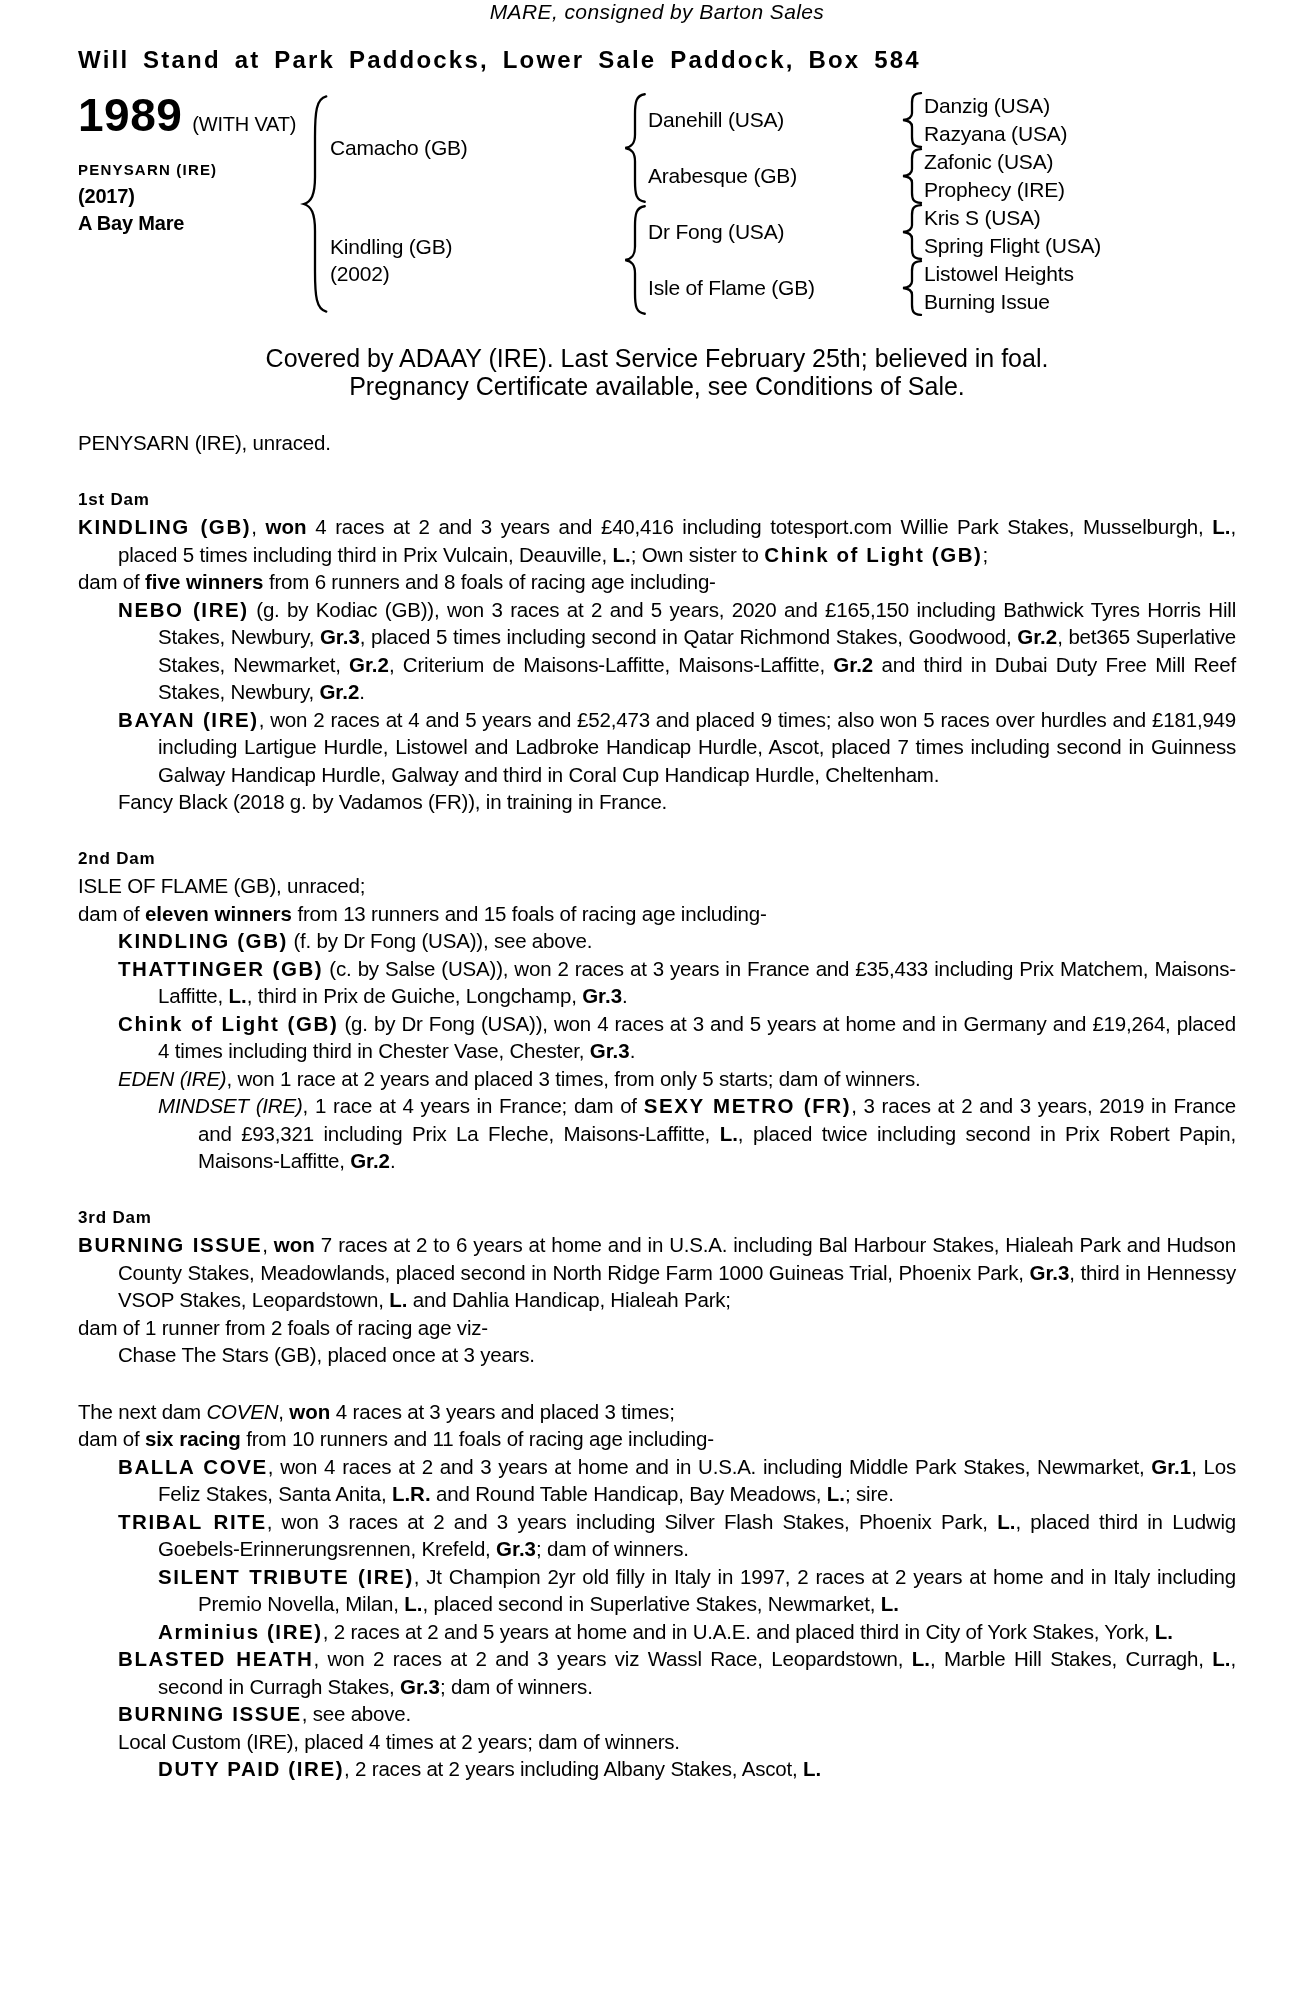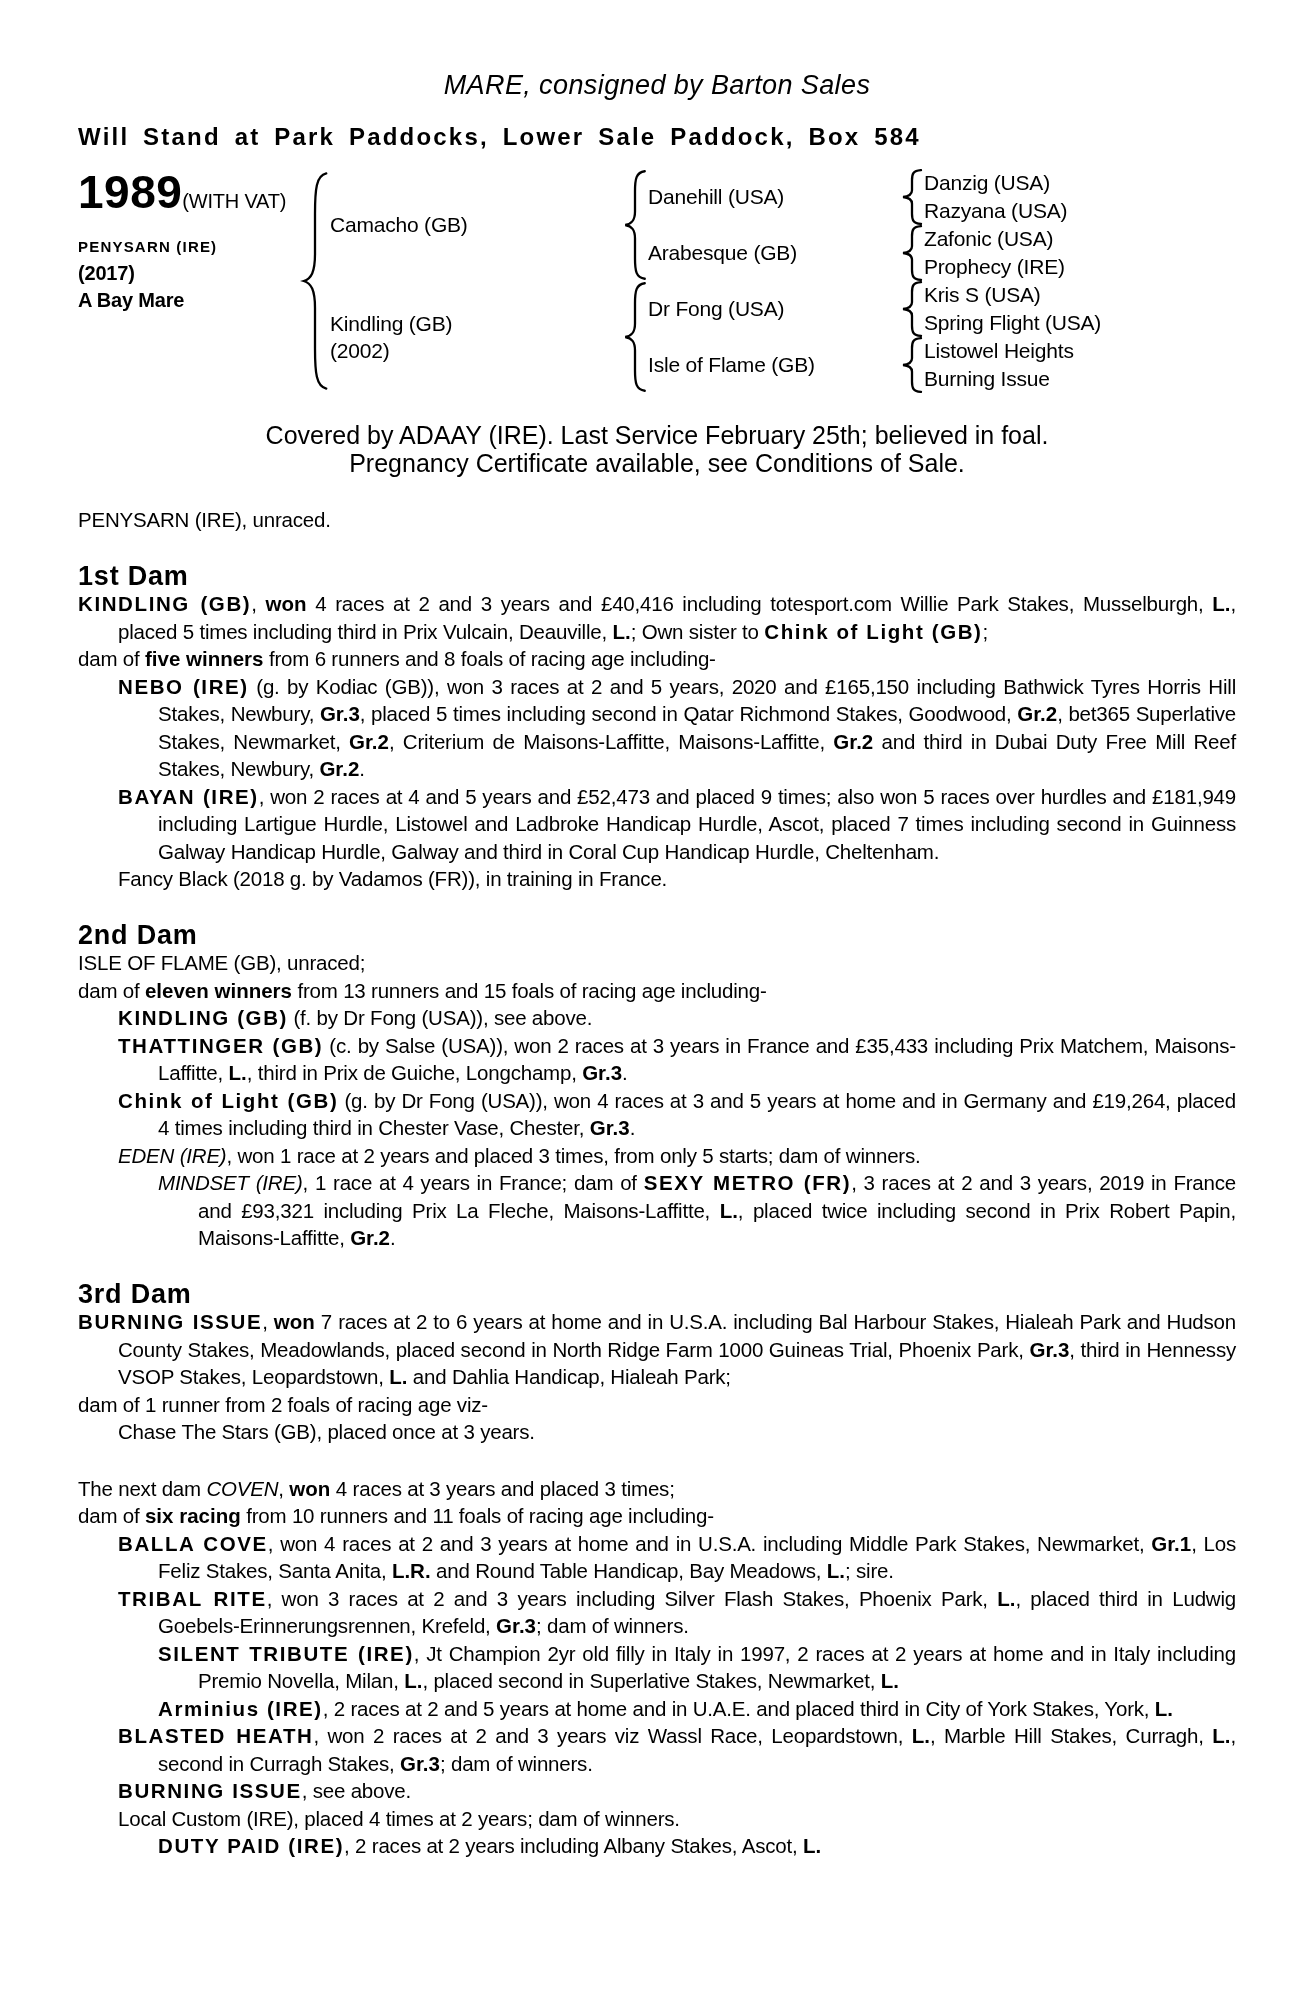--- a/index.html
+++ b/index.html
@@ -5,34 +5,34 @@
   html,body{margin:0;padding:0;background:#ffffff;}
   .page{
     position:relative;
     width:1314px;height:2000px;
     background:#ffffff;color:#000;
     font-family:"Liberation Sans",sans-serif;
     box-sizing:border-box;
     padding:0 78px;
     overflow:hidden;
   }
-  .title{margin-top:70px;text-align:center;font-style:italic;font-size:27px;letter-spacing:.4px;}
+  .title{text-align:center;font-style:italic;font-size:21px;letter-spacing:.4px;}
   .stand{margin-top:22px;font-weight:bold;font-size:24px;letter-spacing:2.2px;word-spacing:5px;white-space:nowrap;}
 
   
   .ped{
     margin-top:18px;
     display:grid;
     grid-template-columns:222px 30px 292px 26px 252px 24px 1fr;
     grid-template-rows:repeat(8,28px);
     font-size:21px;letter-spacing:-.2px;
   }
   .ped .cell{display:flex;align-items:center;}
   .c1{grid-column:1;grid-row:1/9;display:block;}
-  .lot-line{display:flex;align-items:baseline;}
+  .lot-line{display:flex;align-items:baseline;gap:10px;}
   .lot-number{font-size:46px;font-weight:bold;letter-spacing:.5px;line-height:1;}
   .lot-vat{font-size:20px;}
   .horse-name{font-weight:bold;font-size:15px;letter-spacing:1.2px;margin-top:18px;line-height:27px;}
   .horse-sub{font-size:20px;line-height:27px;font-weight:bold;}
   .brace{width:100%;height:100%;display:block;}
   .bm{grid-column:2;grid-row:1/9;}
   .sire{grid-column:3;grid-row:1/5;}
   .damc{grid-column:3;grid-row:5/9;}
   .dam-block div{line-height:27px;}
   .b2a{grid-column:4;grid-row:1/5;}
@@ -52,21 +52,21 @@
   .g34{grid-column:7;grid-row:5;}
   .g35{grid-column:7;grid-row:6;}
   .g36{grid-column:7;grid-row:7;}
   .g37{grid-column:7;grid-row:8;}
 
   .covered{margin-top:28px;text-align:center;font-size:25px;line-height:28px;}
 
   
   .details{margin-top:0;}
   .section{margin-top:29px;}
-  .sec-heading{font-weight:bold;font-size:27px;line-height:27.5px;letter-spacing:.8px;}
+  .sec-heading{font-weight:bold;font-size:17px;line-height:27.5px;letter-spacing:.8px;}
   .para{font-size:20.5px;line-height:27.5px;letter-spacing:-.2px;text-align:justify;}
   .i0{padding-left:40px;text-indent:-40px;}
   .i1{padding-left:80px;text-indent:-40px;}
   .i2{padding-left:120px;text-indent:-40px;}
   .seg-b{font-weight:bold;letter-spacing:0;}
   .seg-i{font-style:italic;}
   .seg-name{font-weight:bold;letter-spacing:1.6px;}
   .seg-iname{font-weight:bold;letter-spacing:1.6px;}
 </style>
 </head>

